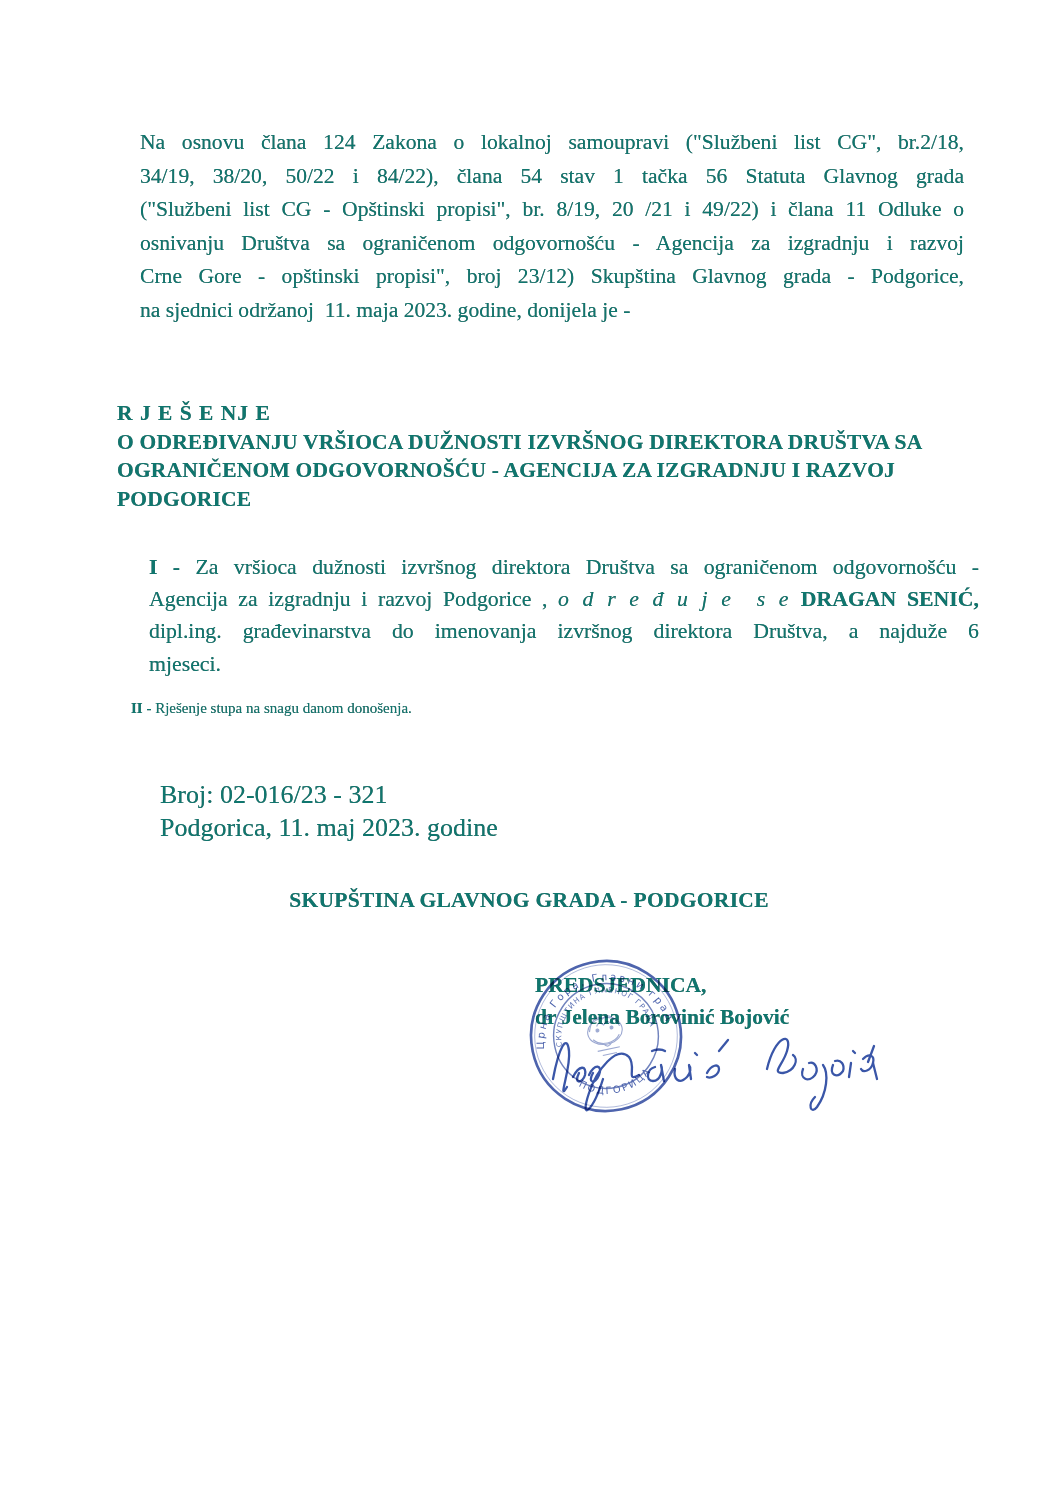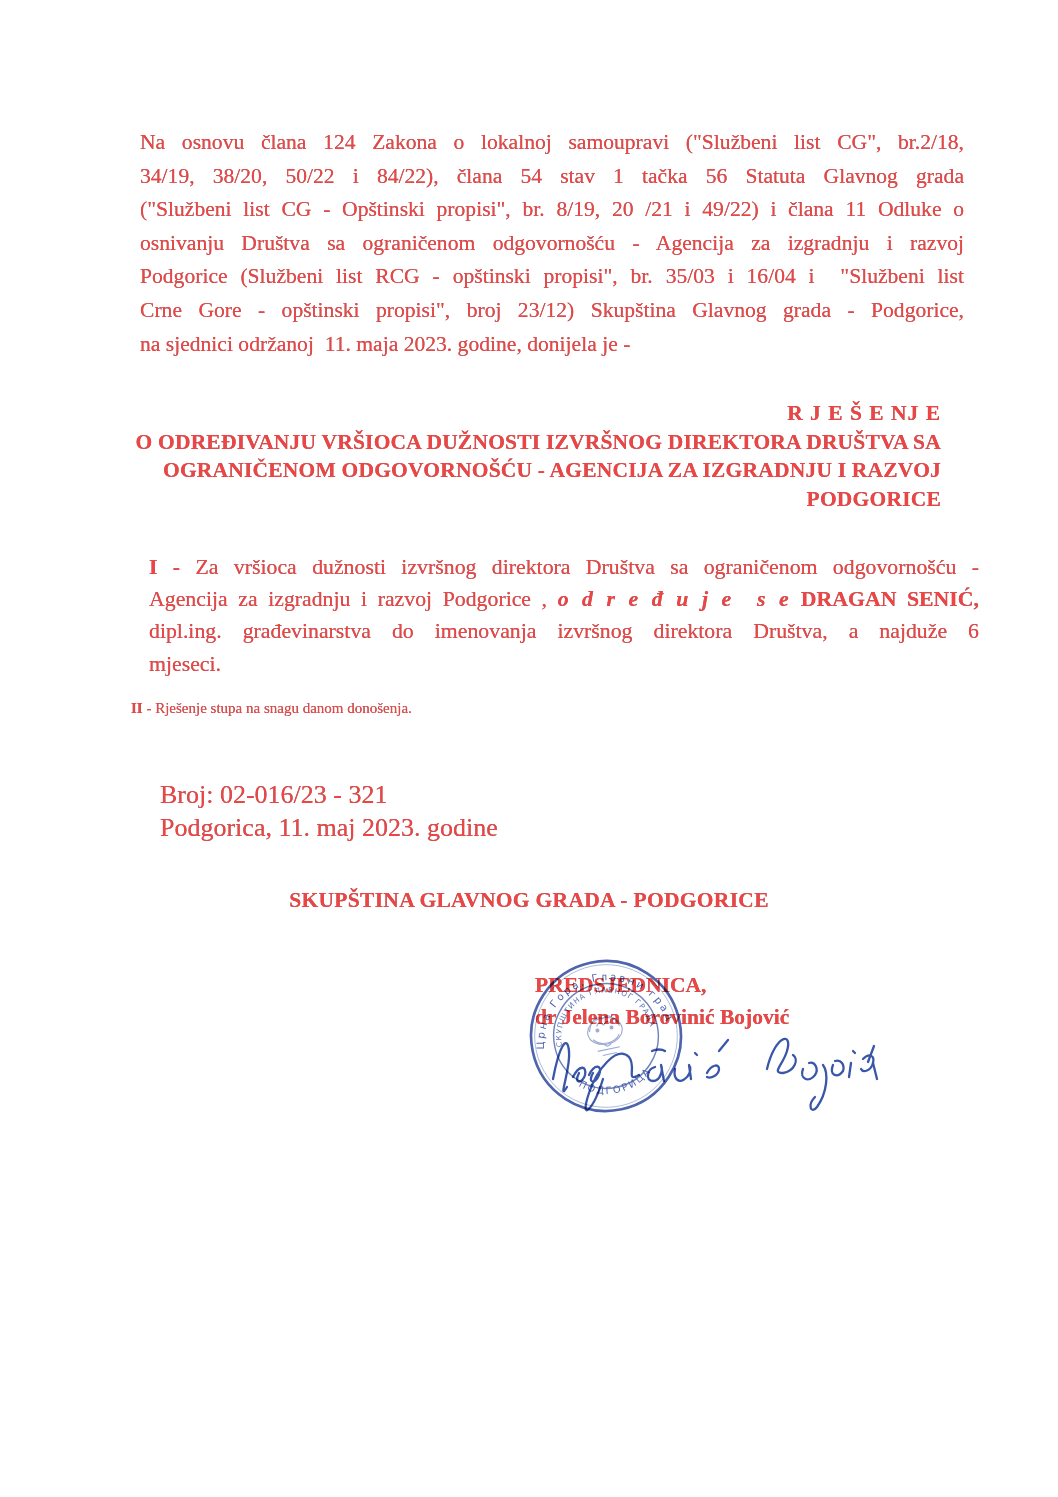--- a/index.html
+++ b/index.html
@@ -2,57 +2,57 @@
 <html><head>
 <meta charset="utf-8">
 <style>
   html, body { margin: 0; padding: 0; background: #ffffff; }
   .page {
     position: relative;
     width: 1058px;
     height: 1115px;
     background: #ffffff;
     font-family: "Liberation Serif", serif;
-    color: #ef4444;
+    color: #0f766e;
     overflow: hidden;
   }
   .doc-text { text-shadow: 0 0 0.6px rgba(10,10,10,0.55); }
 
   .intro {
     position: absolute;
     left: 140px; top: 126px;
     width: 824px;
     font-size: 21.6px;
     line-height: 33.6px;
   }
   .jline { text-align: justify; text-align-last: justify; }
   .plainline { text-align: left; }
 
   .title-block {
     position: absolute;
     left: 117px; top: 399px;
     width: 824px;
-    text-align: right;
+    text-align: left;
     font-weight: 700;
     font-size: 21.5px;
     line-height: 28.6px;
     letter-spacing: 0.2px;
   }
   .title-line1 { letter-spacing: 1px; }
 
   .item1 {
     position: absolute;
     left: 149px; top: 551px;
     width: 830px;
     font-size: 21.8px;
     line-height: 32.2px;
   }
   .bold { font-weight: 700; }
   .emph {
-    font-weight: 700;
+    font-weight: 400;
     font-style: italic;
     letter-spacing: 1.5px;
   }
 
   .item2 {
     position: absolute;
     left: 131px; top: 700px;
     width: 830px;
     font-size: 15px;
   }
@@ -108,21 +108,20 @@
 </head>
 <body>
 
 <div class="page">
 
   <div class="intro doc-text">
     <div class="jline">Na osnovu člana 124 Zakona o lokalnoj samoupravi ("Službeni list CG", br.2/18,</div>
     <div class="jline">34/19, 38/20, 50/22 i 84/22), člana 54 stav 1 tačka 56 Statuta Glavnog grada</div>
     <div class="jline">("Službeni list CG - Opštinski propisi", br. 8/19, 20 /21 i 49/22) i člana 11 Odluke o</div>
     <div class="jline">osnivanju Društva sa ograničenom odgovornošću - Agencija za izgradnju i razvoj</div>
-    <div class="jline">Podgorice (Službeni list RCG - opštinski propisi", br. 35/03 i 16/04 i &nbsp;"Službeni list</div>
     <div class="jline">Crne Gore - opštinski propisi", broj 23/12) Skupština Glavnog grada - Podgorice,</div>
     <div class="plainline">na sjednici održanoj &nbsp;11. maja 2023. godine, donijela je -</div>
   </div>
 
   <div class="title-block doc-text">
     <div class="title-line1">R J E Š E NJ E</div>
     <div>O ODREĐIVANJU VRŠIOCA DUŽNOSTI IZVRŠNOG DIREKTORA DRUŠTVA SA</div>
     <div>OGRANIČENOM ODGOVORNOŠĆU - AGENCIJA ZA IZGRADNJU I RAZVOJ</div>
     <div>PODGORICE</div>
   </div>

